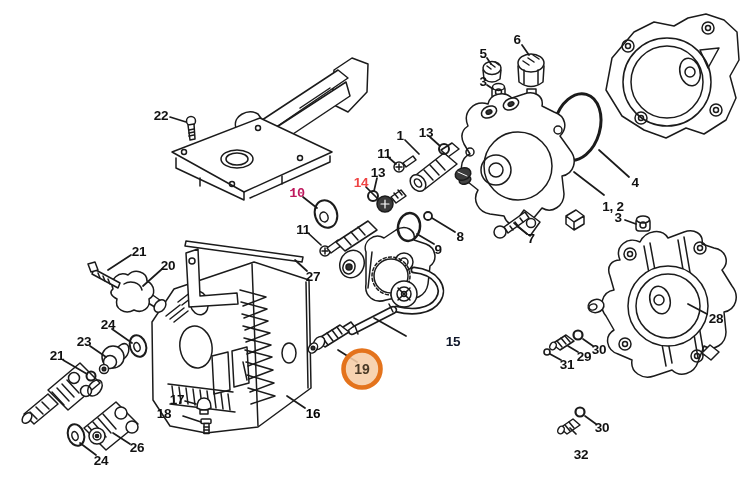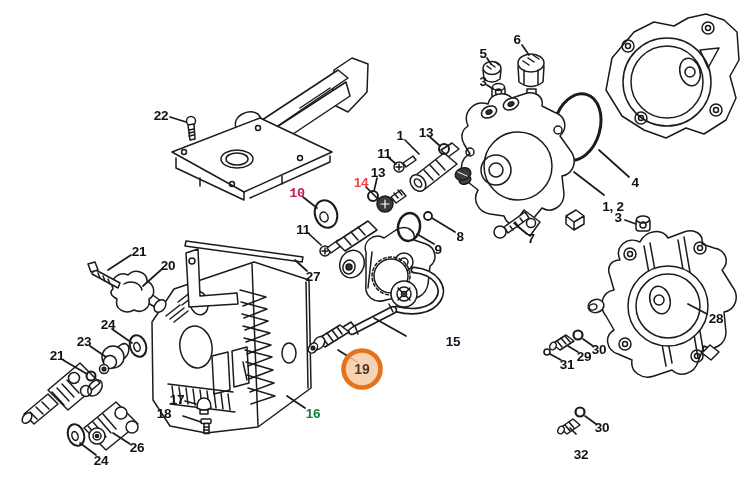--- a/index.html
+++ b/index.html
@@ -334,21 +334,21 @@
       <div class="callout" style="left: 313px; top: 276px; color: rgb(17, 17, 17);">27</div>
       <div class="callout" style="left: 139px; top: 251px; color: rgb(17, 17, 17);">21</div>
       <div class="callout" style="left: 168px; top: 265px; color: rgb(17, 17, 17);">20</div>
       <div class="callout" style="left: 108px; top: 324px; color: rgb(17, 17, 17);">24</div>
       <div class="callout" style="left: 84px; top: 341px; color: rgb(17, 17, 17);">23</div>
       <div class="callout" style="left: 57px; top: 355px; color: rgb(17, 17, 17);">21</div>
       <div class="callout" style="left: 137px; top: 447px; color: rgb(17, 17, 17);">26</div>
       <div class="callout" style="left: 101px; top: 460px; color: rgb(17, 17, 17);">24</div>
       <div class="callout" style="left: 177px; top: 399px; color: rgb(17, 17, 17);">17</div>
       <div class="callout" style="left: 164px; top: 413px; color: rgb(17, 17, 17);">18</div>
-      <div class="callout" style="left: 313px; top: 413px; color: #15803d;">16</div>
+      <div class="callout" style="left: 313px; top: 413px; color: #000000;">16</div>
       <div class="callout" style="left: 412px; top: 341px; color: #0f172a; margin-left: 41px;">15</div>
       <div class="callout" style="left: 716px; top: 318px; color: rgb(17, 17, 17);">28</div>
       <div class="callout" style="left: 599px; top: 349px; color: rgb(17, 17, 17);">30</div>
       <div class="callout" style="left: 584px; top: 356px; color: rgb(17, 17, 17);">29</div>
       <div class="callout" style="left: 567px; top: 364px; color: rgb(17, 17, 17);">31</div>
       <div class="callout" style="left: 602px; top: 427px; color: rgb(17, 17, 17);">30</div>
       <div class="callout" style="left: 581px; top: 454px; color: rgb(17, 17, 17);">32</div>
     </div>
 </div>
 

